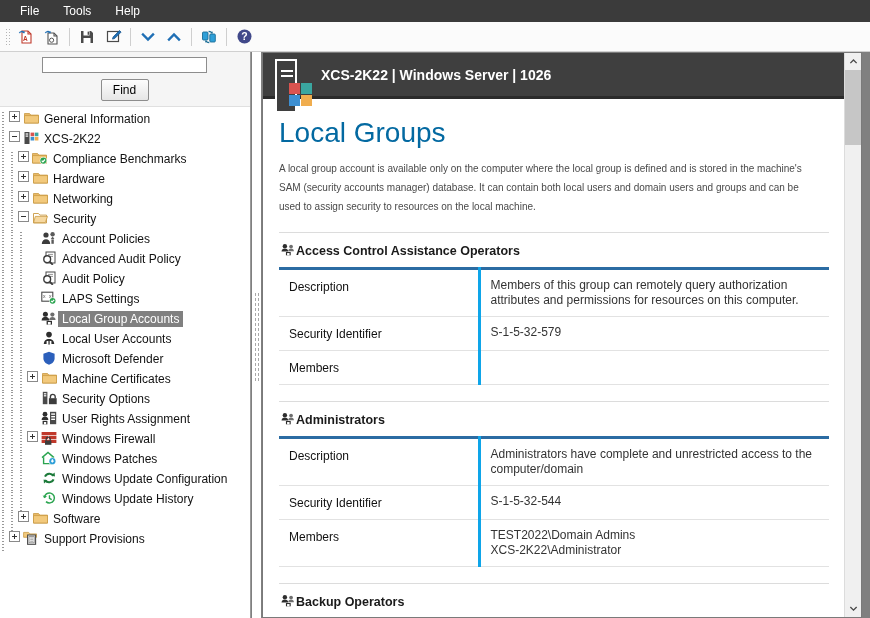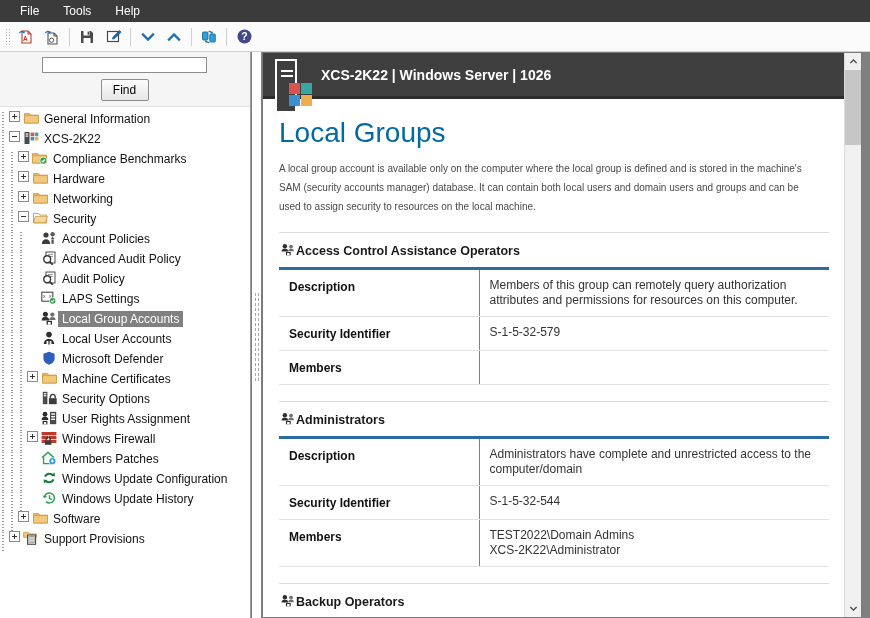--- a/index.html
+++ b/index.html
@@ -266,23 +266,23 @@
   }
   table.gtable td {
     border-bottom: 1px solid #e2e2e2;
     padding: 8px 8px 8px 10px;
     font-size: 12px;
     vertical-align: top;
     line-height: 15px;
   }
   table.gtable td.k {
     width: 200px;
-    font-weight: bold;
+    font-weight: normal;
     color: #111;
-    border-right: 1px solid #0ea5e9;
+    border-right: 3px solid #0ea5e9;
     padding-top: 10px;
   }
   table.gtable td.v {
     color: #333;
     white-space: pre-line;
   }
 
   
   #doc-sb {
     position: absolute;
@@ -662,21 +662,21 @@
           <span class="tog-spacer"></span>
           <span class="ticon">
             <svg width="16" height="14" viewBox="0 0 16 14">
               <path d="M1 6.6L7 1.4l6 5.2" fill="none" stroke="#2aa44f" stroke-width="1.4"></path>
               <path d="M2.6 6.2v6.4h8.6V6.2" fill="none" stroke="#2aa44f" stroke-width="1.4"></path>
               <circle cx="11.4" cy="10.2" r="3.6" fill="#ffffff"></circle>
               <circle cx="11.4" cy="10.2" r="3.1" fill="#2e9fd8"></circle>
               <path d="M11.4 8.2v3.2M10 10.2h2.8" stroke="#ffffff" stroke-width="1.2"></path>
             </svg>
           </span>
-          <span class="tlabel">Members Patches</span>
+          <span class="tlabel">Windows Patches</span>
         </div>
         <div class="tnode">
           <span class="dots"></span>
           <span class="dots"></span>
           <span class="dots"></span>
           <span class="tog-spacer"></span>
           <span class="ticon">
             <svg width="15" height="14" viewBox="0 0 15 14">
               <path d="M11.6 4.8A5 5 0 0 0 3 5.6" fill="none" stroke="#1c7a3a" stroke-width="2"></path>
               <path d="M12.6 1.6l0.4 4-3.8-1.2z" fill="#1c7a3a"></path>

